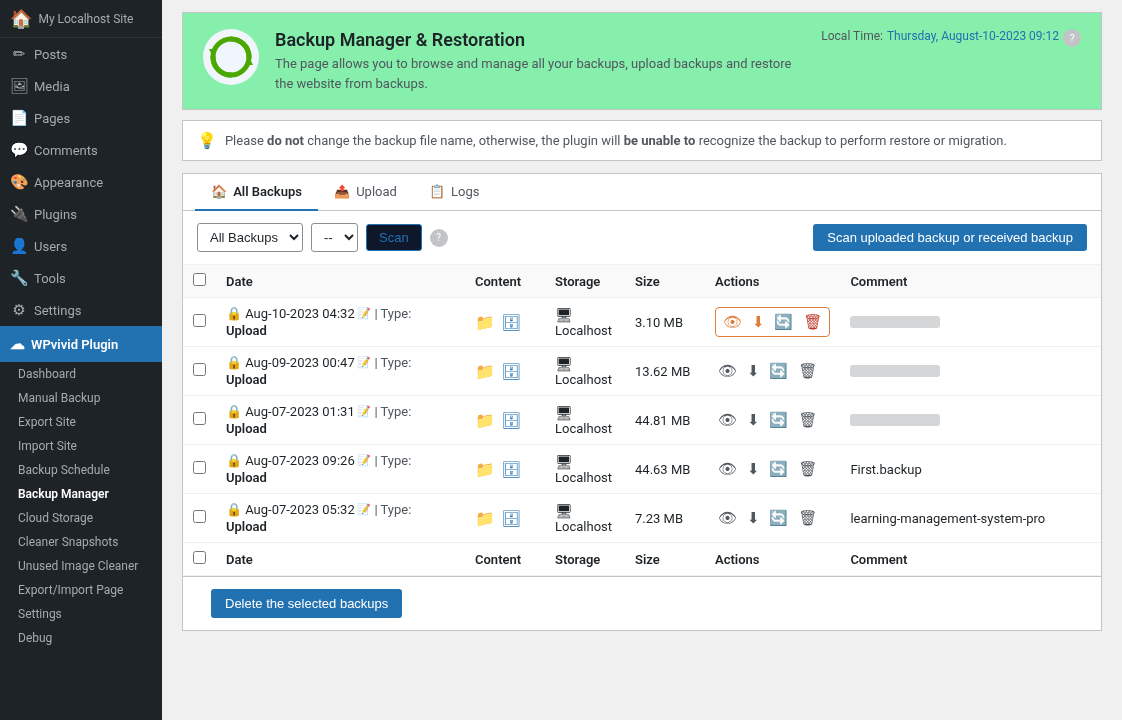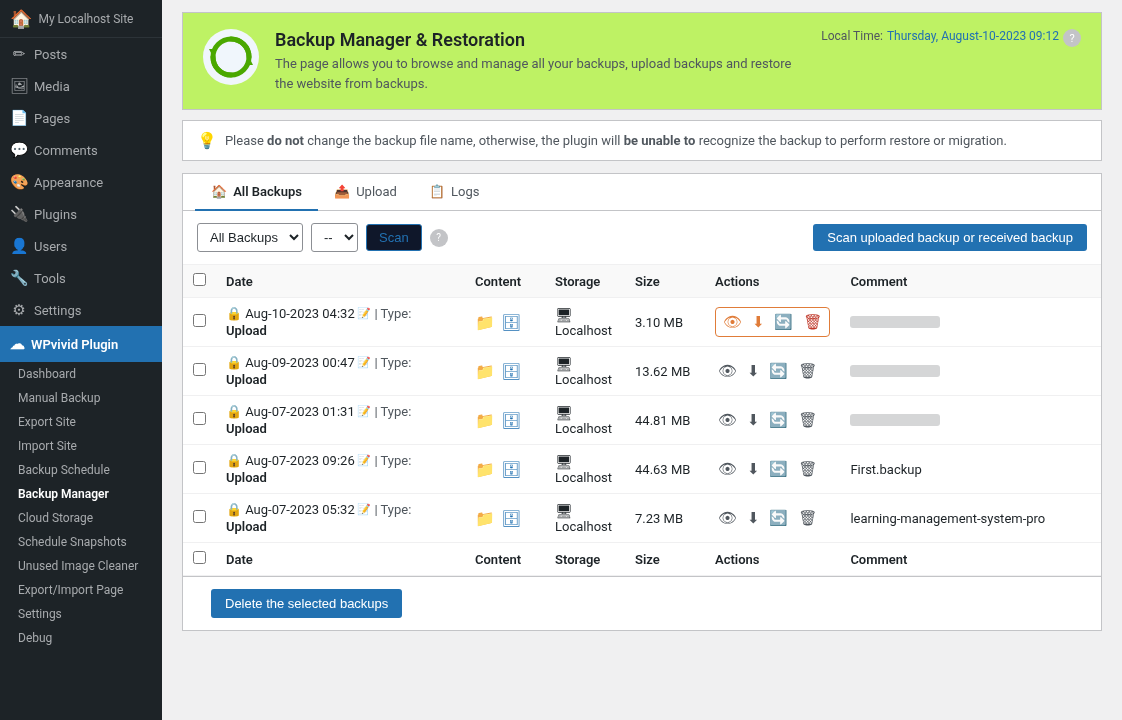--- a/index.html
+++ b/index.html
@@ -54,21 +54,21 @@
     #main {
       flex: 1;
       overflow-y: auto;
       background: #f0f0f1;
       padding: 12px 20px;
       height: 720px;
     }
 
     
     .header-card {
-      background: #bef264;
+      background: #86efac;
       border: 1px solid #c3c4c7;
       padding: 16px 20px;
       margin-bottom: 10px;
       display: flex;
       align-items: flex-start;
       gap: 16px;
     }
     .header-logo {
       width: 56px;
       height: 56px;
@@ -279,21 +279,21 @@
   <div class="sidebar-sub-item">
     <span>Backup Schedule</span>
   </div>
   <div class="sidebar-sub-item active-sub">
     <span>Backup Manager</span>
   </div>
   <div class="sidebar-sub-item">
     <span>Cloud Storage</span>
   </div>
   <div class="sidebar-sub-item">
-    <span>Schedule Snapshots</span>
+    <span>Cleaner Snapshots</span>
   </div>
   <div class="sidebar-sub-item">
     <span>Unused Image Cleaner</span>
   </div>
   <div class="sidebar-sub-item">
     <span>Export/Import Page</span>
   </div>
   <div class="sidebar-sub-item">
     <span>Settings</span>
   </div>

